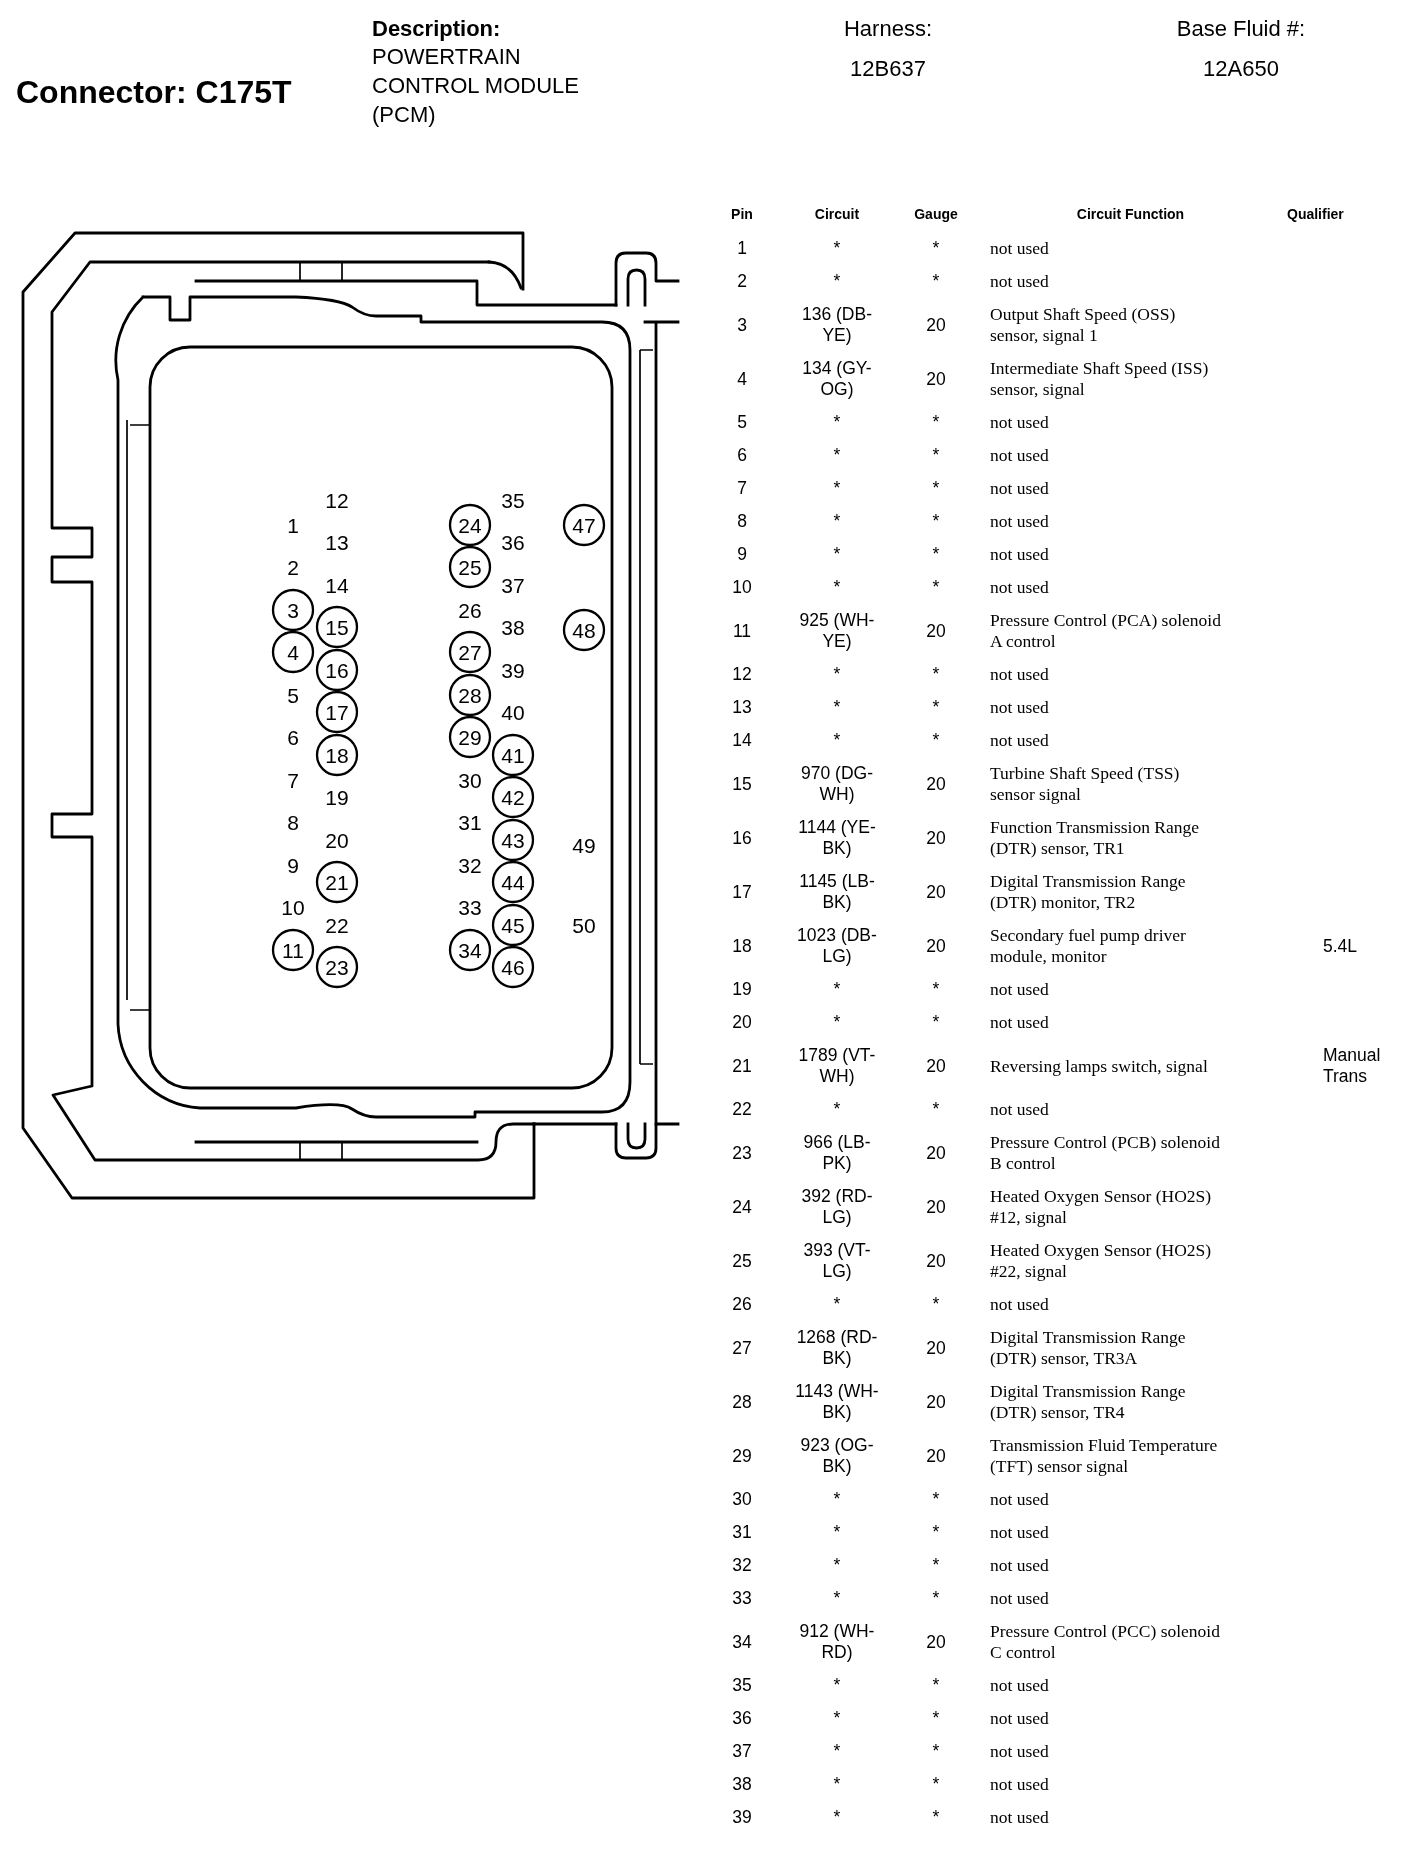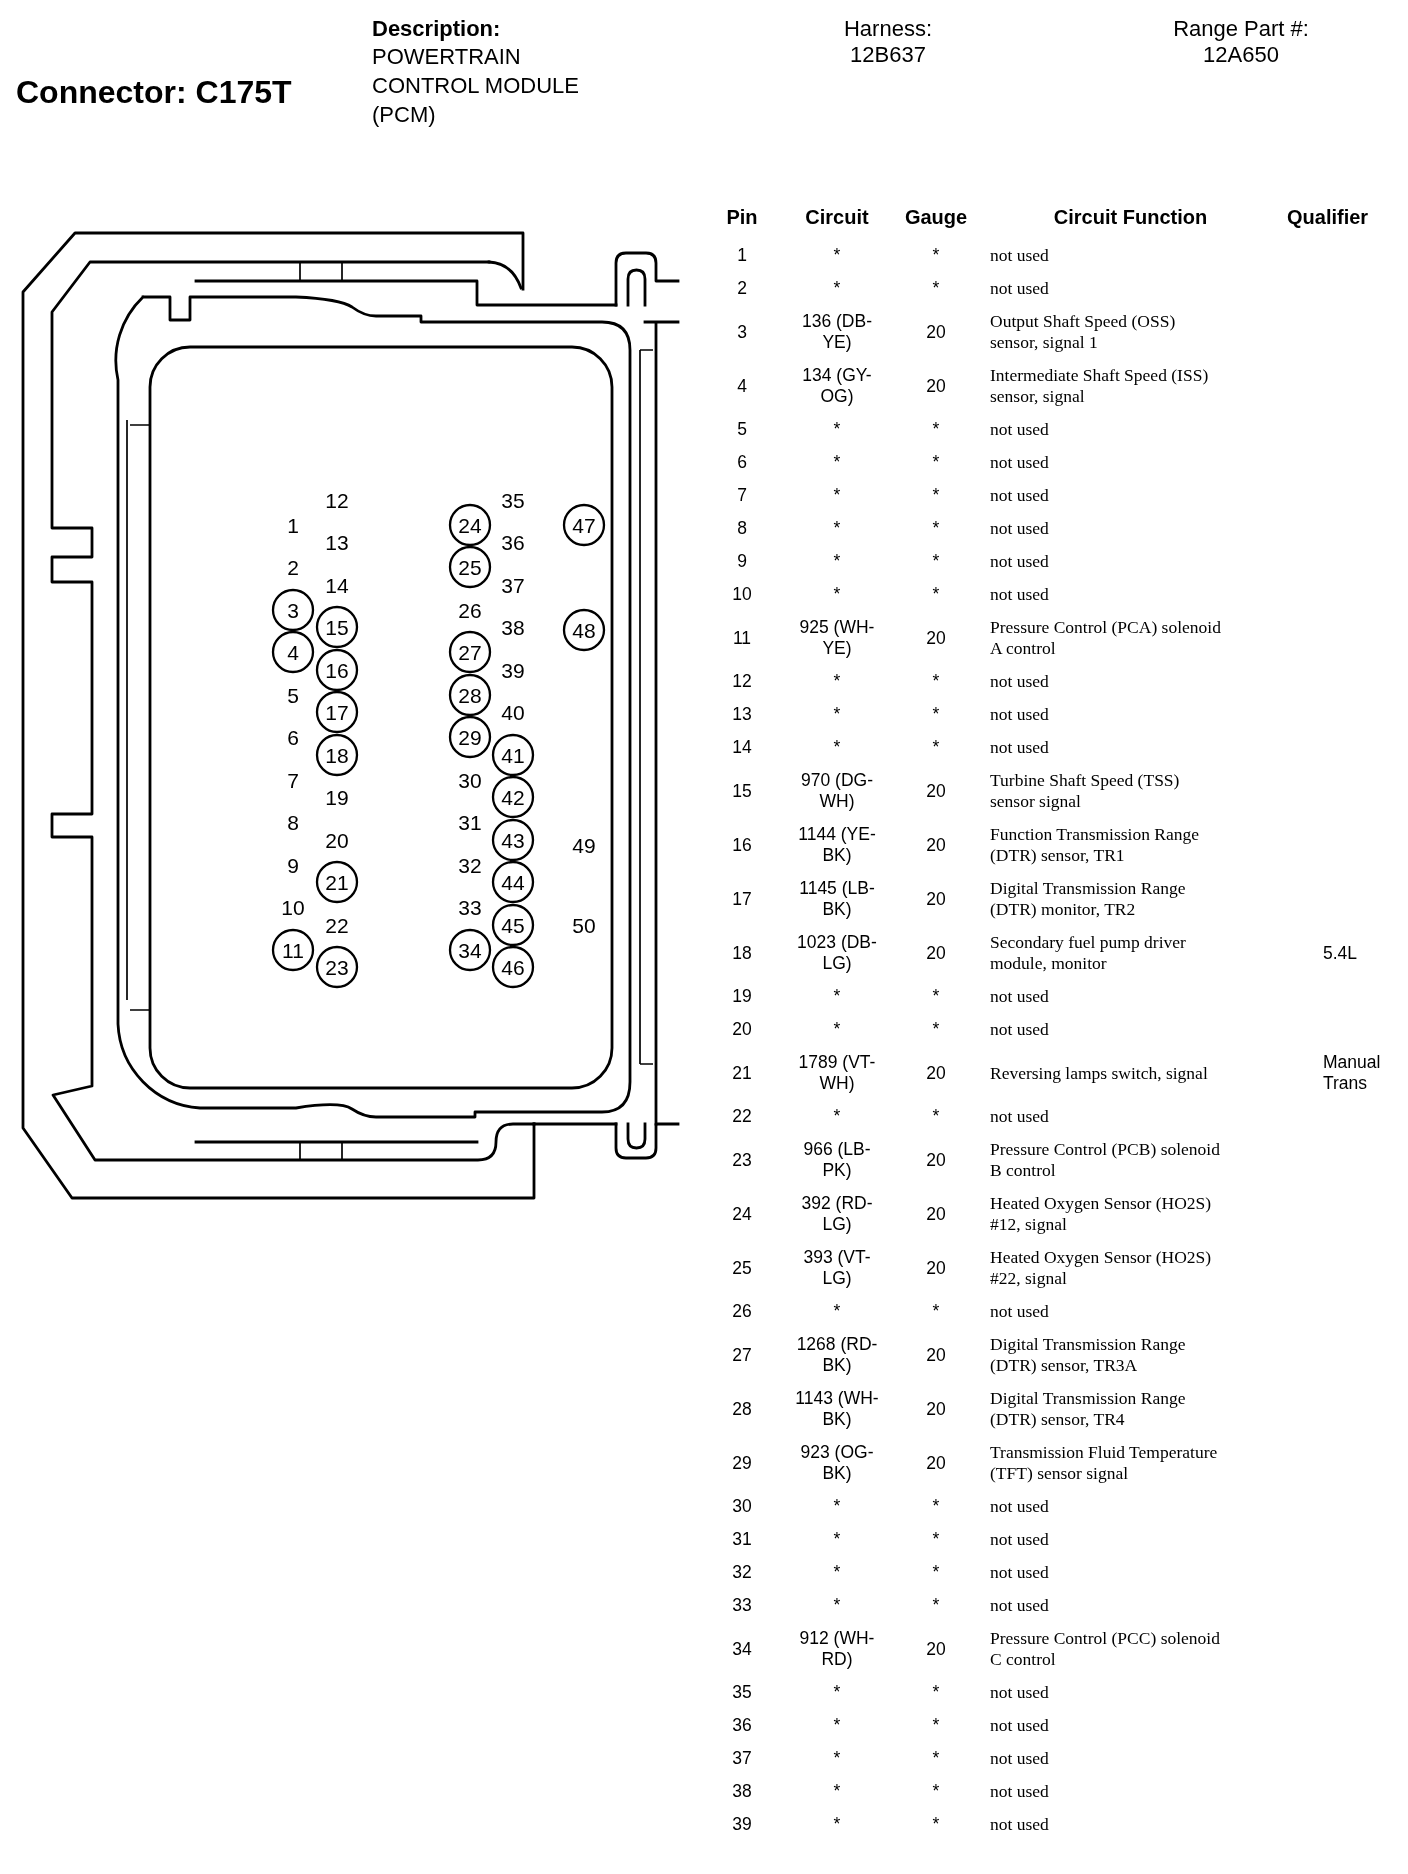--- a/index.html
+++ b/index.html
@@ -7,25 +7,25 @@
         font-family:"Liberation Sans","DejaVu Sans",sans-serif;overflow:hidden;}
   .abs{position:absolute;}
   
   #connector-title{left:16px;top:50px;font-size:32px;font-weight:bold;white-space:nowrap;margin-top:24px;}
   #desc-block{left:372px;top:16px;width:320px;}
   #desc-label{font-size:22px;font-weight:bold;}
   .desc-line{font-size:22px;line-height:29px;}
   #harness-block{left:788px;top:16px;width:200px;text-align:center;}
   #basepart-block{left:1111px;top:16px;width:260px;text-align:center;}
   .hdr-label{font-size:22px;font-weight:normal;}
-  .hdr-value{font-size:22px;}
+  .hdr-value{font-size:22px;margin-top:14px;}
   
   #pin-table{left:700px;top:206px;width:708px;}
   .trow{display:flex;align-items:center;}
-  .th{font-size:20px;font-weight:bold;padding-bottom:10px;}
+  .th{font-size:14px;font-weight:bold;padding-bottom:10px;}
   .c-pin{width:84px;text-align:center;flex:none;}
   .c-circuit{width:106px;text-align:center;flex:none;display:flex;justify-content:center;}
   .c-gauge{width:92px;text-align:center;flex:none;}
   .c-func{width:289px;text-align:left;flex:none;padding-left:8px;box-sizing:border-box;}
   .c-qual{width:137px;text-align:left;flex:none;padding-left:16px;box-sizing:border-box;}
   .trow.body{font-size:17.5px;line-height:21px;padding:6px 0;}
   .circuit-inner{display:inline-block;width:92px;text-align:center;}
   .func-inner{display:inline-block;max-width:237px;font-family:Liberation Serif, serif;}
   .qual-inner{display:inline-block;max-width:72px;margin-left:36px;}
   
@@ -49,21 +49,21 @@
     <div class="desc-line">CONTROL MODULE</div>
     <div class="desc-line">(PCM)</div>
   </div>
 
   <div class="abs" id="harness-block">
     <div class="hdr-label">Harness:</div>
     <div class="hdr-value">12B637</div>
   </div>
 
   <div class="abs" id="basepart-block">
-    <div class="hdr-label">Range Part #:</div>
+    <div class="hdr-label">Base Fluid #:</div>
     <div class="hdr-value">12A650</div>
   </div>
 
   <svg class="abs" id="connector-svg" width="670" height="1060" viewBox="10 190 670 1060">
 
     <path class="cad" d="M523,289 L523,233 L75,233 L23,292 L23,1128 L72,1198 L534,1198 L534,1124"></path>
 
     <path class="cad" d="M489,262 L90,262 L52,312 L52,528 L92,528 L92,557 L52,557 L52,582 L92,582 L92,814
              L52,814 L52,837 L92,837 L92,1086 L53,1095 L95,1160 L478,1160 Q496,1160 496,1142
              Q496,1124 513,1124 L534,1124"></path>

